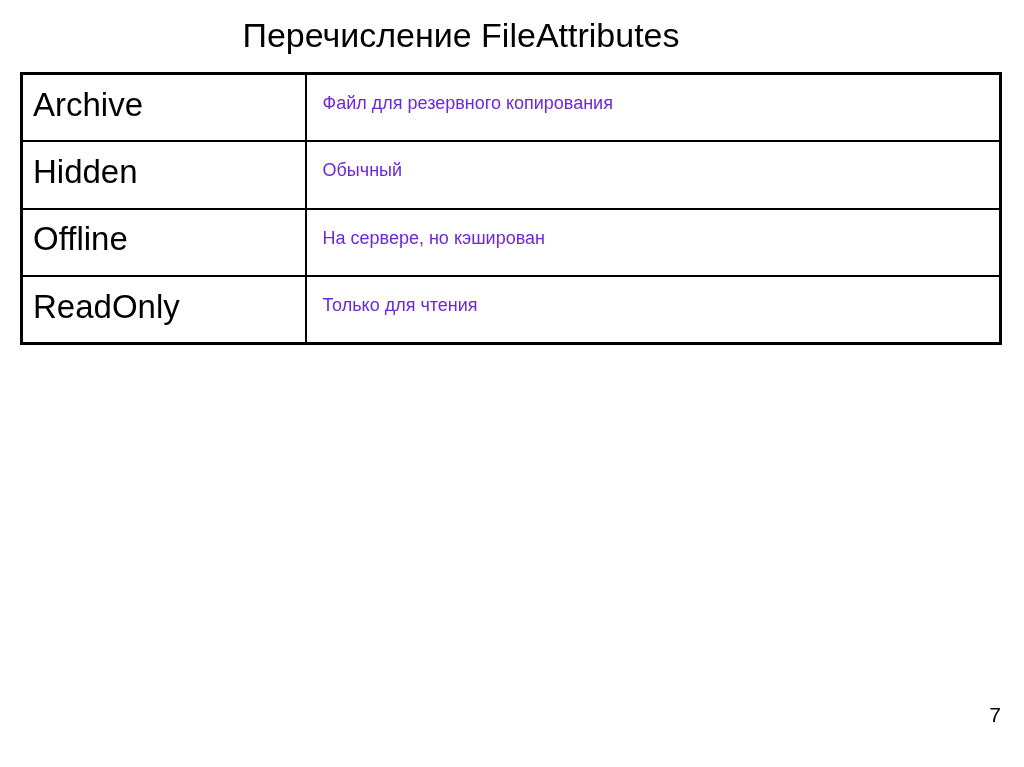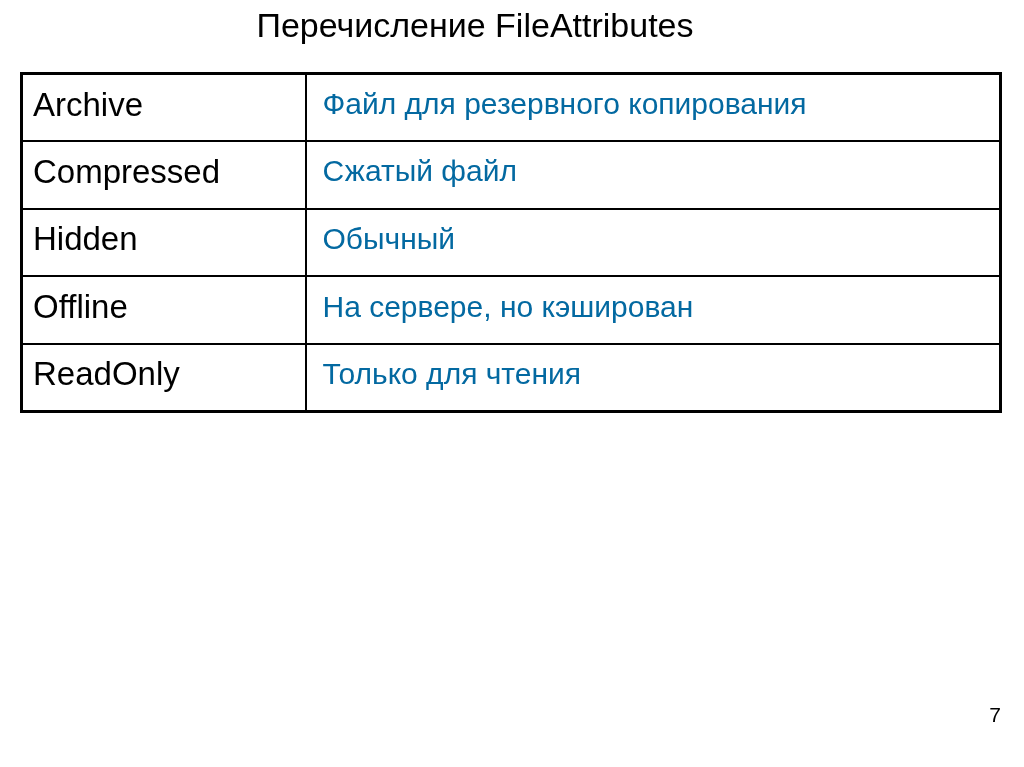--- a/index.html
+++ b/index.html
@@ -21,30 +21,29 @@
   .slide {
     position: absolute;
     inset: 0;
     background: #ffffff;
   }
 
   
   .slide-title {
     position: absolute;
     left: 0;
-    top: 3px;
+    top: 13px;
     width: 922px;
     text-align: center;
     font-size: 34px;
     line-height: 44px;
     font-weight: 400;
     letter-spacing: 0px;
     white-space: nowrap;
     color: #000000;
-    padding-left: 14px;
   }
 
   
   .attr-table {
     position: absolute;
     left: 20px;
     top: 72px;
     width: 979px;
     border-collapse: collapse;
     table-layout: fixed;
@@ -81,25 +80,25 @@
   .name-text {
     display: block;
     font-size: 33px;
     line-height: 34px;
     padding: 0 0 6px 10px;
     white-space: nowrap;
     color: #000000;
   }
   .desc-text {
     display: block;
-    font-size: 30px;
+    font-size: 18px;
     line-height: 29px;
     padding: 0 0 8px 16px;
     white-space: nowrap;
-    color: #0369a1;
+    color: #6d28d9;
   }
 
   
   .page-number {
     position: absolute;
     right: 23px;
     top: 703px;
     font-size: 21px;
     line-height: 24px;
     color: #000000;
@@ -123,28 +122,20 @@
 
       <tr>
         <td class="cell-name">
           <span class="name-text">Archive</span>
         </td>
         <td class="cell-desc">
           <span class="desc-text">Файл для резервного копирования</span>
         </td>
       </tr>
 
-      <tr>
-        <td class="cell-name">
-          <span class="name-text">Compressed</span>
-        </td>
-        <td class="cell-desc">
-          <span class="desc-text">Сжатый файл</span>
-        </td>
-      </tr>
 
 
 
 
       <tr>
         <td class="cell-name">
           <span class="name-text">Hidden</span>
         </td>
         <td class="cell-desc">
           <span class="desc-text">Обычный</span>

